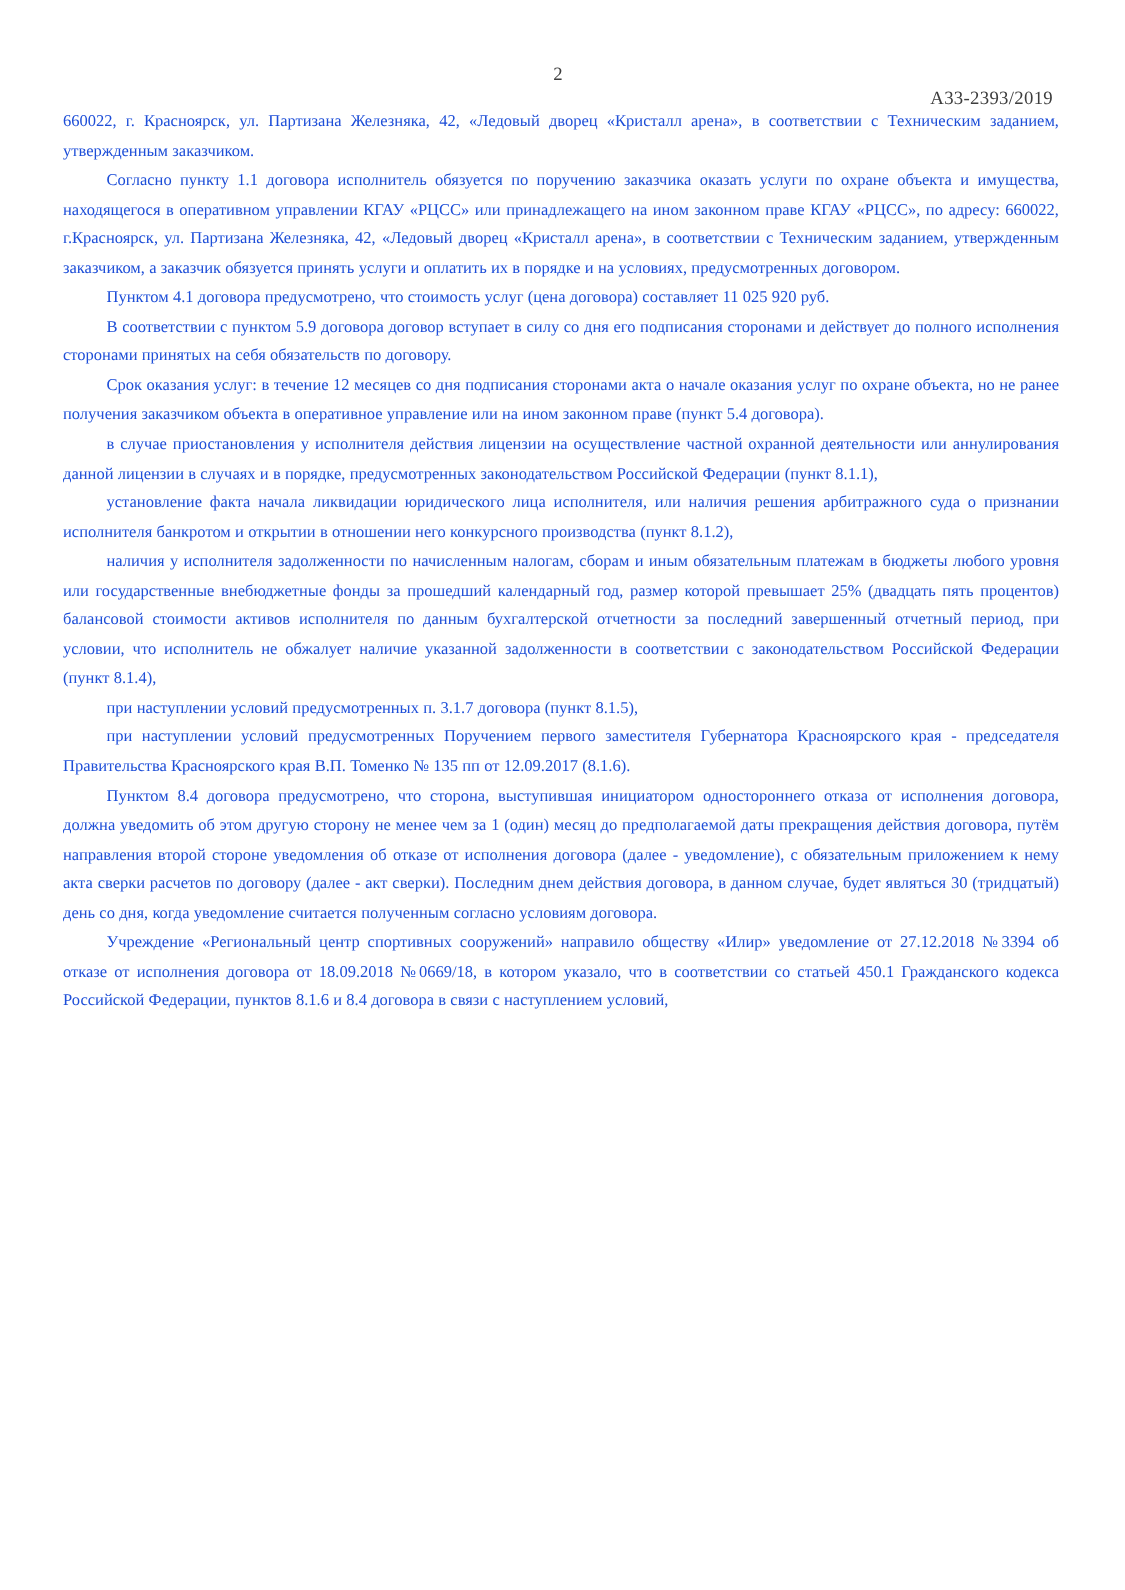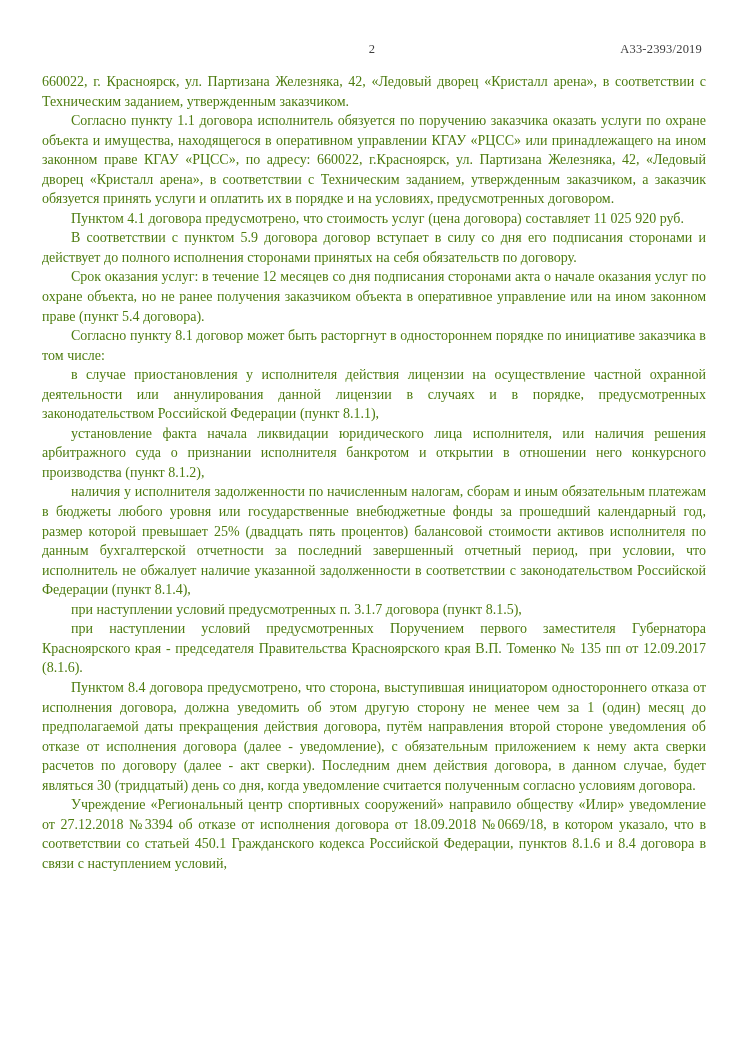--- a/index.html
+++ b/index.html
@@ -33,39 +33,39 @@
   }
   .page-header .page-number {
     position: absolute;
     left: 50%;
     transform: translateX(-50%);
     letter-spacing: 0.2px;
   }
   .page-header .case-number {
     position: absolute;
     right: 0;
-    top: 0;
+    top: 16px;
     letter-spacing: 0.2px;
     white-space: nowrap;
   }
   
   .doc-body {
     position: absolute;
     top: 72px;
     left: 42px;
     width: 664px;
   }
   p.para {
     margin: 0;
     padding: 0;
-    font-size: 14px;
+    font-size: 11px;
     line-height: 19.55px;
     text-align: justify;
     text-justify: inter-word;
-    color: #4d7c0f;
+    color: #1d4ed8;
     hyphens: none;
     word-spacing: 0.1px;
   }
   p.para.indent {
     text-indent: 29px;
   }
   p.para.noindent {
     text-indent: 0;
   }
   
@@ -82,21 +82,20 @@
     <span class="page-number">2</span>
     <span class="case-number">А33-2393/2019</span>
   </div>
 
   <div class="doc-body">
       <p class="para noindent">660022, г. Красноярск, ул. Партизана Железняка, 42, «Ледовый дворец «Кристалл арена», в соответствии с Техническим заданием, утвержденным заказчиком.</p>
       <p class="para indent">Согласно пункту 1.1 договора исполнитель обязуется по поручению заказчика оказать услуги по охране объекта и имущества, находящегося в оперативном управлении КГАУ «РЦСС» или принадлежащего на ином законном праве КГАУ «РЦСС», по адресу: 660022, г.Красноярск, ул. Партизана Железняка, 42, «Ледовый дворец «Кристалл арена», в соответствии с Техническим заданием, утвержденным заказчиком, а заказчик обязуется принять услуги и оплатить их в порядке и на условиях, предусмотренных договором.</p>
       <p class="para indent">Пунктом 4.1 договора предусмотрено, что стоимость услуг (цена договора) составляет 11 025 920 руб.</p>
       <p class="para indent">В соответствии с пунктом  5.9 договора договор вступает в силу со дня его подписания сторонами и действует до полного исполнения сторонами принятых на себя обязательств по договору.</p>
       <p class="para indent">Срок оказания услуг: в течение 12 месяцев со дня подписания сторонами акта о начале оказания услуг по охране объекта, но не ранее получения заказчиком объекта в оперативное управление или на ином законном праве (пункт 5.4 договора).</p>
-      <p class="para indent">Согласно пункту 8.1 договор может быть расторгнут в одностороннем порядке по инициативе заказчика в том числе:</p>
       <p class="para indent">в случае приостановления у исполнителя действия лицензии на осуществление частной охранной деятельности или аннулирования данной лицензии в случаях и в порядке, предусмотренных законодательством Российской Федерации (пункт 8.1.1),</p>
       <p class="para indent">установление факта начала ликвидации юридического лица исполнителя, или наличия решения арбитражного суда о признании исполнителя банкротом и открытии в отношении него конкурсного производства (пункт 8.1.2),</p>
       <p class="para indent">наличия у исполнителя задолженности по начисленным налогам, сборам и иным обязательным платежам в бюджеты любого уровня или государственные внебюджетные фонды за прошедший календарный год, размер которой превышает 25% (двадцать пять процентов) балансовой стоимости активов исполнителя по данным бухгалтерской отчетности за последний завершенный отчетный период, при условии, что исполнитель не обжалует наличие указанной задолженности в соответствии с законодательством Российской Федерации (пункт 8.1.4),</p>
       <p class="para indent">при наступлении условий предусмотренных п. 3.1.7 договора (пункт 8.1.5),</p>
       <p class="para indent">при наступлении условий предусмотренных Поручением первого заместителя Губернатора Красноярского края - председателя Правительства Красноярского края В.П. Томенко № 135 пп от 12.09.2017 (8.1.6).</p>
       <p class="para indent">Пунктом 8.4 договора предусмотрено, что сторона, выступившая инициатором одностороннего отказа от исполнения договора, должна уведомить об этом другую сторону не менее чем за 1 (один) месяц до предполагаемой даты прекращения действия договора, путём направления второй стороне уведомления об отказе от исполнения договора (далее - уведомление), с обязательным приложением к нему акта сверки расчетов по договору (далее - акт сверки). Последним днем действия договора, в данном случае, будет являться 30 (тридцатый) день со дня, когда уведомление считается полученным согласно условиям договора.</p>
       <p class="para indent">Учреждение «Региональный центр спортивных сооружений» направило обществу «Илир» уведомление от 27.12.2018 №3394 об отказе от исполнения договора от 18.09.2018 №0669/18, в котором указало, что в соответствии со статьей 450.1 Гражданского кодекса Российской Федерации, пунктов 8.1.6 и 8.4 договора в связи с наступлением условий,</p>
     </div>
 
 </div>

